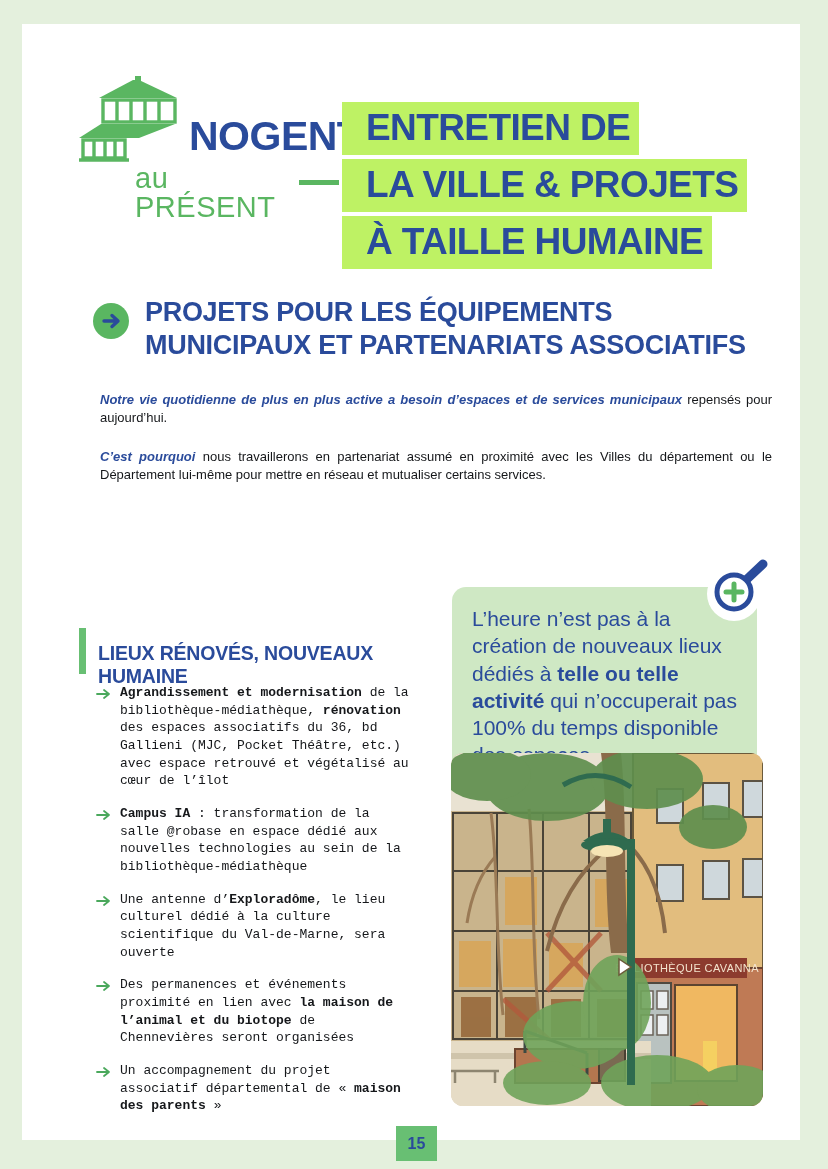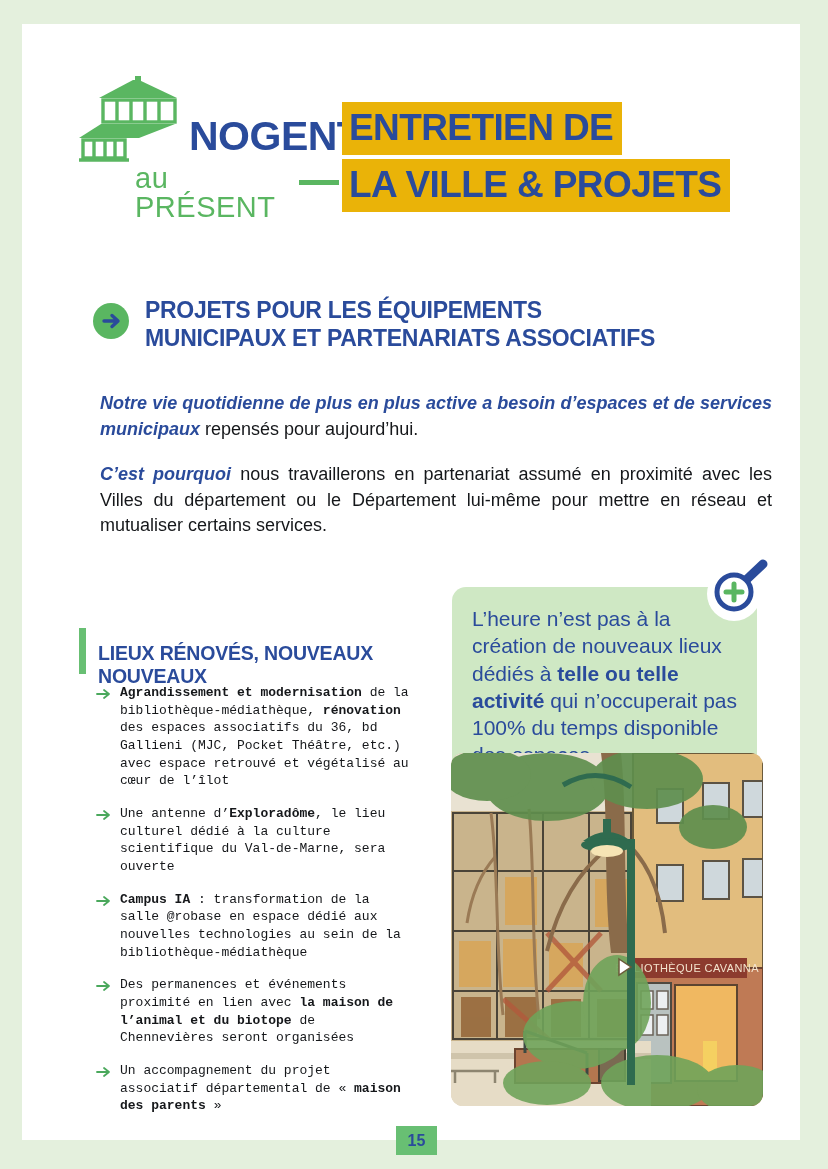--- a/index.html
+++ b/index.html
@@ -73,27 +73,27 @@
     background: #5ab661;
   }
 
   .title-block {
     position: absolute;
     left: 320px;
     top: 78px;
   }
   .title-line {
     display: table;
-    background: #eab308;
+    background: #bef264;
     color: #2a4b9b;
     font-size: 37px;
     font-weight: bold;
     letter-spacing: -0.6px;
     line-height: 1;
-    padding: 7px 9px 9px 7px;
+    padding: 7px 9px 9px 24px;
     margin-bottom: 4px;
     white-space: nowrap;
   }
 
   
   .section-head {
     position: absolute;
     left: 55px;
     top: 272px;
     width: 680px;
@@ -103,37 +103,37 @@
     left: 16px;
     top: 7px;
     width: 36px;
     height: 36px;
     border-radius: 50%;
     background: #5ab661;
   }
   .arrow-badge svg { display: block; }
   .section-head-text {
     margin-left: 68px;
-    font-size: 23px;
+    font-size: 27px;
     font-weight: bold;
     color: #2a4b9b;
     line-height: 1.22;
     letter-spacing: -0.3px;
   }
 
   
   .intro {
     position: absolute;
     left: 78px;
     top: 367px;
     width: 672px;
   }
   .intro p {
     margin: 0 0 20px 0;
-    font-size: 18px;
+    font-size: 13px;
     line-height: 1.42;
     color: #15171a;
     text-align: justify;
   }
   .intro p:last-child { margin-bottom: 0; }
   .lead {
     color: #2a4b9b;
     font-weight: bold;
     font-style: italic;
   }
@@ -246,21 +246,21 @@
     background: #d8c9a8;
   }
   .illustration svg { display: block; }
 
   
   .page-number {
     position: absolute;
     left: 396px;
     top: 1126px;
     width: 41px;
-    height: 29px;
+    height: 35px;
     background: #68bf73;
     color: #2a4b9b;
     font-size: 16px;
     font-weight: bold;
     display: flex;
     align-items: center;
     justify-content: center;
   }
 </style>
 </head>
@@ -291,20 +291,21 @@
         </svg>
       </div>
       <div class="logo-word">NOGENT</div>
       <div class="logo-sub">au PRÉSENT</div>
       <div class="logo-rule"></div>
     </div>
 
     <div class="title-block">
       <div class="title-line">ENTRETIEN DE</div>
       <div class="title-line">LA VILLE &amp; PROJETS</div>
+      <div class="title-line">À TAILLE HUMAINE</div>
     </div>
   </div>
 
   <div class="section-head">
     <div class="arrow-badge">
       <svg width="36" height="36" viewBox="0 0 36 36">
         <path d="M11 18 H24 M19 12.5 L25 18 L19 23.5" fill="none" stroke="#2a4b9b" stroke-width="3.4" stroke-linecap="round" stroke-linejoin="round"></path>
       </svg>
     </div>
     <div class="section-head-text">
@@ -315,34 +316,34 @@
 
   <div class="intro">
     <p><span class="lead">Notre vie quotidienne de plus en plus active a besoin d’espaces et de services municipaux</span><span> repensés pour aujourd’hui.</span></p>
     <p><span class="lead">C’est pourquoi</span><span> nous travaillerons en partenariat assumé en proximité avec les Villes du département ou le Département lui-même pour mettre en réseau et mutualiser certains services.</span></p>
   </div>
 
   <div class="subsection">
     <div class="subsection-bar"></div>
     <div class="subsection-title">
       <div>LIEUX RÉNOVÉS, NOUVEAUX</div>
-      <div>NOUVEAUX</div>
+      <div>HUMAINE</div>
     </div>
   </div>
 
   <div class="bullet-list" id="bullet-list">
       <div class="bullet-item"><span class="bullet-arrow"><svg width="16" height="14" viewBox="0 0 16 14">
             <path d="M1 7 H12 M8 3 L13 7 L8 11" fill="none" stroke="#4aa85c" stroke-width="1.8" stroke-linecap="round" stroke-linejoin="round"></path>
           </svg></span><span><b>Agrandissement et modernisation</b><span> de la bibliothèque-médiathèque, </span><b>rénovation</b><span> des espaces associatifs du 36, bd Gallieni (MJC, Pocket Théâtre, etc.) avec espace retrouvé et végétalisé au cœur de l’îlot</span></span></div>
       <div class="bullet-item"><span class="bullet-arrow"><svg width="16" height="14" viewBox="0 0 16 14">
             <path d="M1 7 H12 M8 3 L13 7 L8 11" fill="none" stroke="#4aa85c" stroke-width="1.8" stroke-linecap="round" stroke-linejoin="round"></path>
-          </svg></span><span><span>Une antenne d’</span><b>Exploradôme</b><span>, le lieu culturel dédié à la culture scientifique du Val-de-Marne, sera ouverte</span></span></div>
+          </svg></span><span><b>Campus IA</b><span> : transformation de la salle @robase en espace dédié aux nouvelles technologies au sein de la  bibliothèque-médiathèque</span></span></div>
       <div class="bullet-item"><span class="bullet-arrow"><svg width="16" height="14" viewBox="0 0 16 14">
             <path d="M1 7 H12 M8 3 L13 7 L8 11" fill="none" stroke="#4aa85c" stroke-width="1.8" stroke-linecap="round" stroke-linejoin="round"></path>
-          </svg></span><span><b>Campus IA</b><span> : transformation de la salle @robase en espace dédié aux nouvelles technologies au sein de la  bibliothèque-médiathèque</span></span></div>
+          </svg></span><span><span>Une antenne d’</span><b>Exploradôme</b><span>, le lieu culturel dédié à la culture scientifique du Val-de-Marne, sera ouverte</span></span></div>
       <div class="bullet-item"><span class="bullet-arrow"><svg width="16" height="14" viewBox="0 0 16 14">
             <path d="M1 7 H12 M8 3 L13 7 L8 11" fill="none" stroke="#4aa85c" stroke-width="1.8" stroke-linecap="round" stroke-linejoin="round"></path>
           </svg></span><span><span>Des permanences et événements proximité en lien avec </span><b>la maison de l’animal et du biotope</b><span> de Chennevières seront organisées</span></span></div>
       <div class="bullet-item"><span class="bullet-arrow"><svg width="16" height="14" viewBox="0 0 16 14">
             <path d="M1 7 H12 M8 3 L13 7 L8 11" fill="none" stroke="#4aa85c" stroke-width="1.8" stroke-linecap="round" stroke-linejoin="round"></path>
           </svg></span><span><span>Un accompagnement du projet associatif départemental de « </span><b>maison des parents</b><span> »</span></span></div>
     </div>
 
   <div class="callout">
     <div class="callout-icon">

